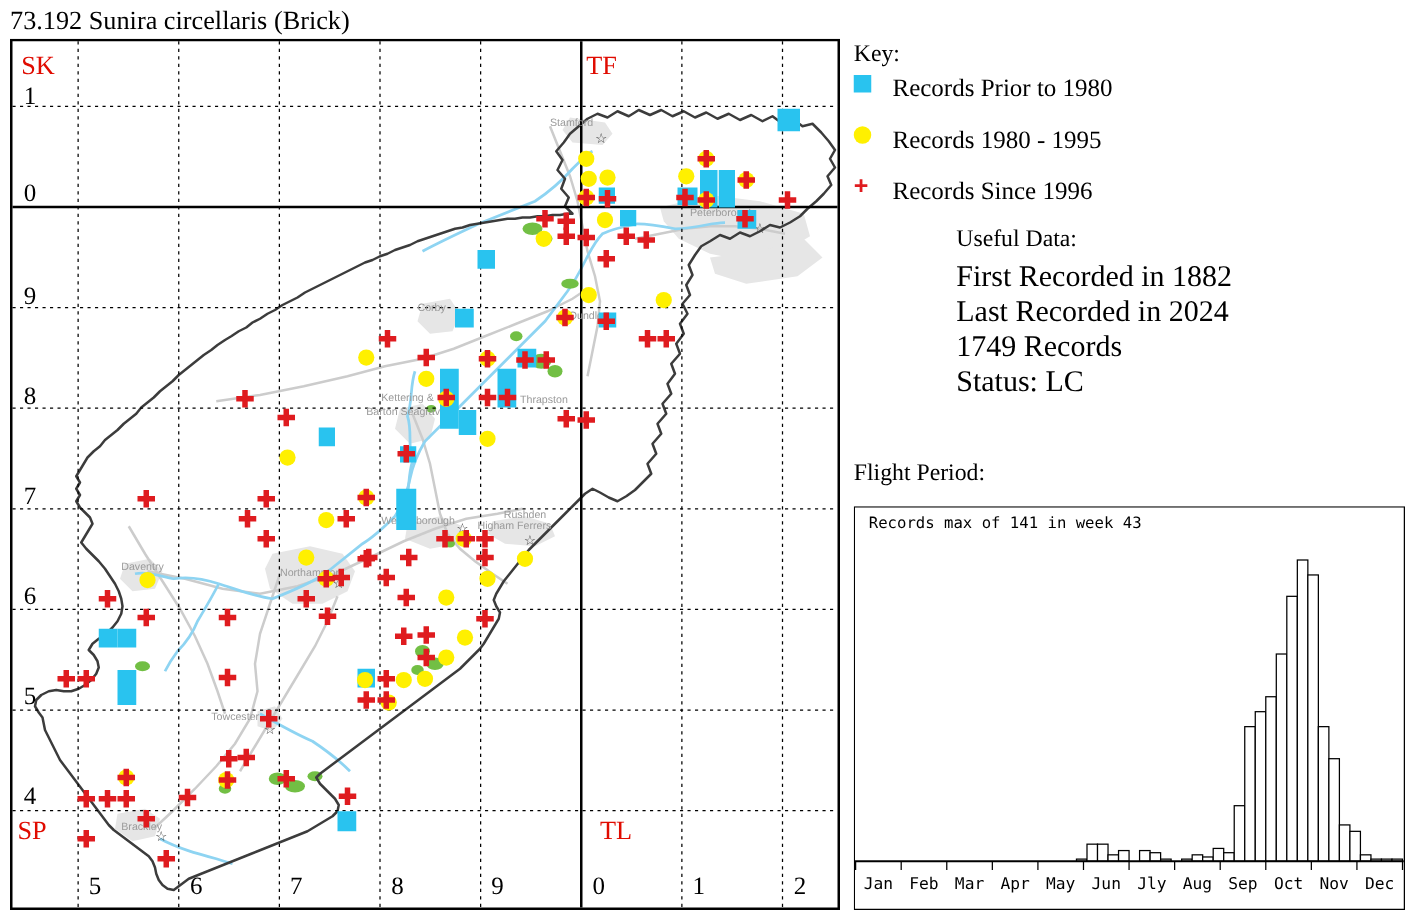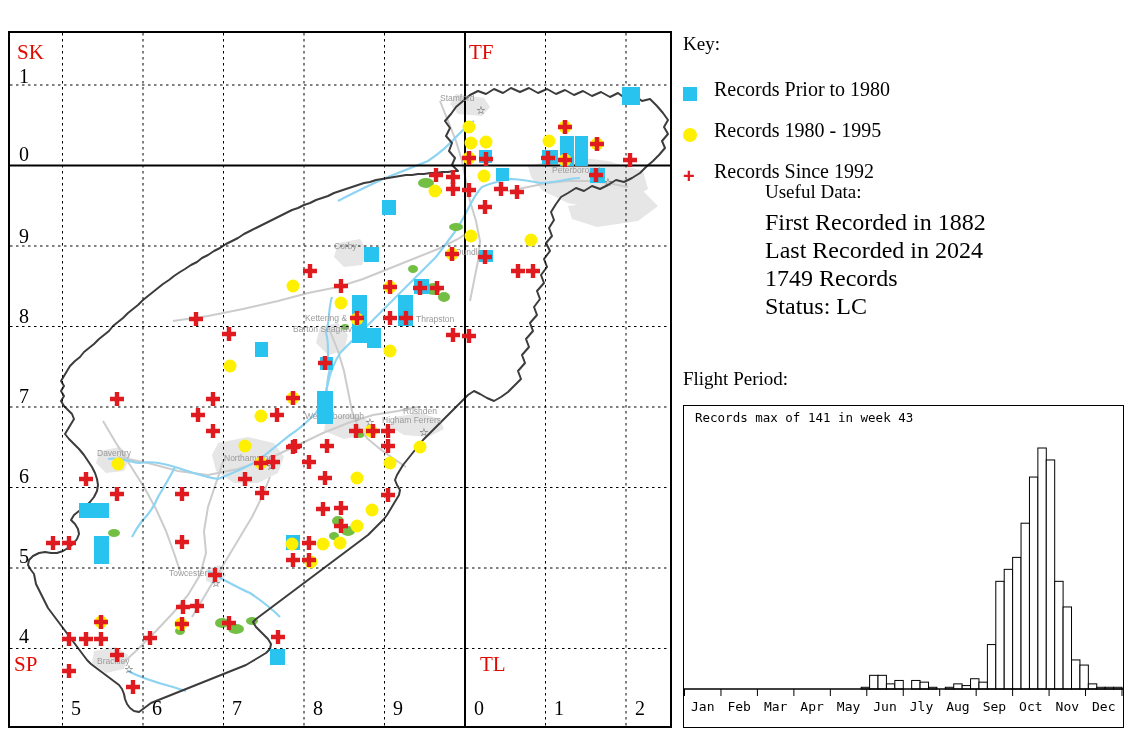--- a/index.html
+++ b/index.html
@@ -2,34 +2,35 @@
 <html><head>
 <meta charset="utf-8">
 <style>
   html,body{margin:0;padding:0;background:#fff;}
   #page{position:relative;width:1130px;height:733px;background:#fff;overflow:hidden;
         font-family:"Liberation Serif",serif;color:#000;}
   #title{position:absolute;left:8px;top:4px;font-size:21px;white-space:nowrap;}
   #mapwrap{position:absolute;left:8px;top:31px;width:664px;height:697px;}
   #keypanel{position:absolute;left:683px;top:28px;width:440px;}
   .bighead{font-size:19px;line-height:32px;}
-  .keyrow{display:flex;align-items:flex-end;height:41px;font-size:20px;}
+  .keyrow{display:flex;align-items:flex-start;height:41px;font-size:20px;}
   .swatch{width:22px;display:flex;justify-content:flex-start;align-items:center;margin-right:9px;}
   .sw-square{width:14px;height:14px;}
   .sw-circle{width:14px;height:14px;border-radius:50%;}
   .sw-cross{font-family:"Liberation Sans",sans-serif;font-weight:bold;font-size:20px;line-height:14px;}
   #useful{position:absolute;left:721px;top:176px;width:440px;margin-left:44px;}
   .udline{font-size:24px;line-height:28px;}
   #flighthead{position:absolute;left:683px;top:363px;}
   #chartwrap{position:absolute;left:683px;top:405px;width:441px;height:323px;}
 </style>
 </head>
 <body>
 <div id="page">
 
+<div id="title">73.192 Sunira circellaris (Brick)</div>
 
 <div id="mapwrap">
   <svg id="mapsvg" width="664" height="697" viewBox="0 0 664 697">
         <rect x="1" y="1" width="662" height="695" fill="#fff" stroke="#000" stroke-width="2"></rect>
         <path d="M448,63 l28,4 6,9 -8,9 -24,-2 -8,-10 Z" fill="#e6e6e6"></path>
         <path d="M520,135 l40,-10 40,5 35,10 5,18 -20,12 -30,8 -30,-6 -25,-12 -12,-14 Z" fill="#e6e6e6"></path>
         <path d="M560,175 l40,-5 35,-10 15,15 -20,15 -41,6 -25,-8 Z" fill="#e6e6e6"></path>
         <path d="M330,212 l22,-4 8,12 -6,14 -18,2 -10,-10 Z" fill="#e6e6e6"></path>
         <path d="M312,296 l18,-4 10,12 -4,16 -16,4 -12,-12 Z" fill="#e6e6e6"></path>
         <path d="M318,388 l26,-6 18,8 -4,14 -22,4 -20,-8 Z" fill="#e6e6e6"></path>
@@ -277,21 +278,21 @@
   <div class="keyrow">
     <span class="swatch">
           <span class="sw-circle" id="sw1" style="background: rgb(255, 240, 0);"></span>
         </span>
     <span>Records 1980 - 1995</span>
   </div>
   <div class="keyrow">
     <span class="swatch">
           <span class="sw-cross" id="sw2" style="color: rgb(223, 27, 31);">+</span>
         </span>
-    <span>Records Since 1992</span>
+    <span>Records Since 1996</span>
   </div>
 </div>
 
 <div id="useful">
   <div class="bighead">Useful Data:</div>
   <div class="udline">First Recorded in 1882</div>
   <div class="udline">Last Recorded in 2024</div>
   <div class="udline">1749 Records</div>
   <div class="udline">Status: LC</div>
 </div>

